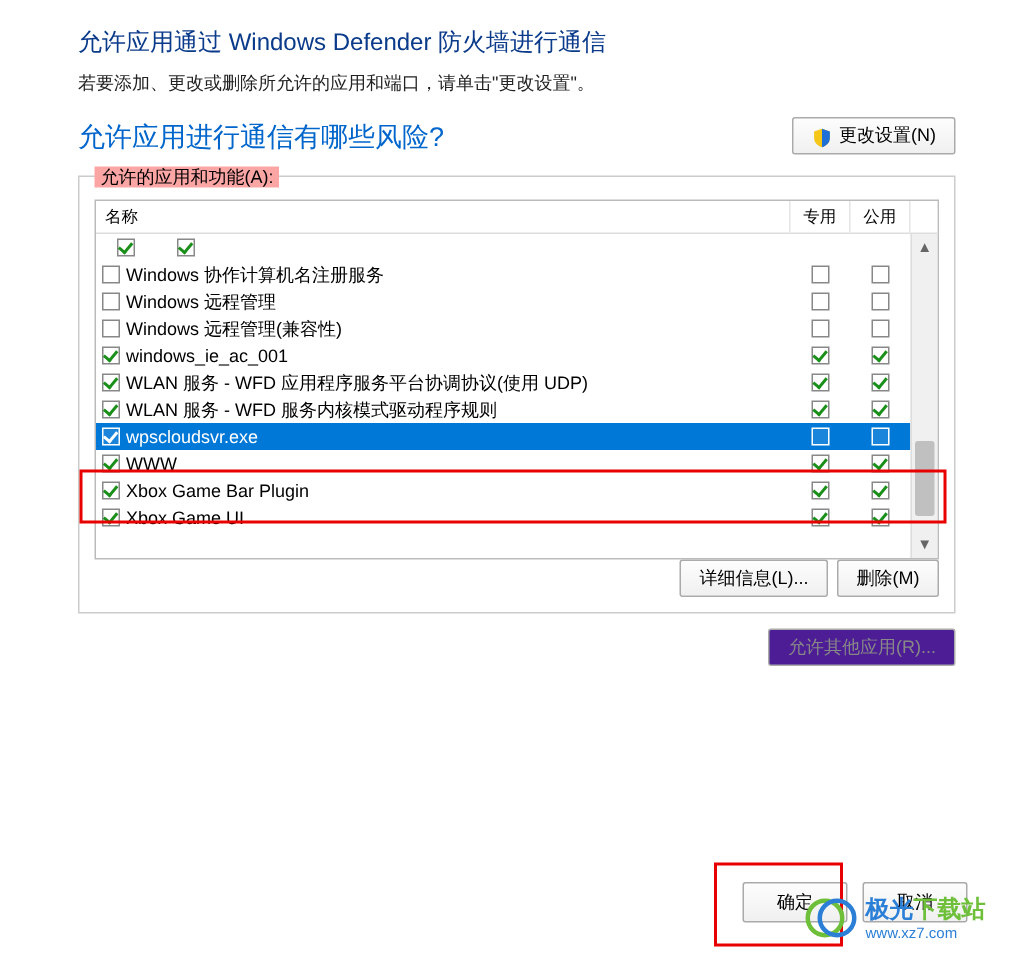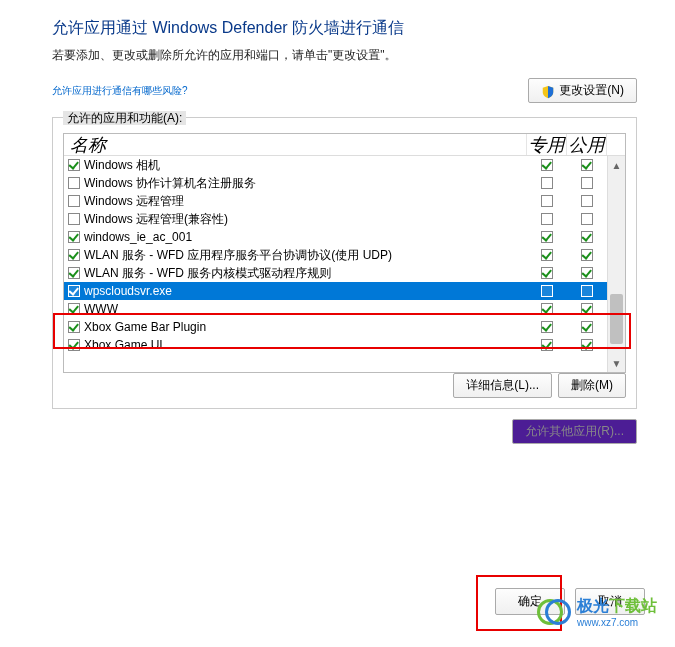--- a/index.html
+++ b/index.html
@@ -9,56 +9,55 @@
       background: #fff;
       font-family: "Microsoft YaHei", "Segoe UI", sans-serif;
       font-size: 12px;
       color: #000;
       position: relative;
     }
     .container { padding: 18px 38px 0 52px; }
     h1 { font-size: 16px; font-weight: normal; color: #0a3a8a; margin-bottom: 8px; }
     .subtitle { font-size: 12px; color: #222; margin-bottom: 14px; }
     .risk-row { display: flex; justify-content: space-between; align-items: center; margin-bottom: 14px; }
-    .link { color: #0066cc; font-size: 10px; cursor: pointer; }
+    .link { color: #0066cc; font-size: 18px; cursor: pointer; }
     .btn {
       background: linear-gradient(#fdfdfd, #f0f0f0);
       border: 1px solid #aaa;
       border-radius: 2px;
       padding: 3px 12px;
       font-size: 12px;
       cursor: pointer;
       display: inline-flex;
       align-items: flex-end;
       gap: 4px;
     }
     .btn.disabled { color: #888; background: #4c1d95; cursor: default; }
     .shield-icon { display: inline-flex; }
     .shield-icon svg { width: 14px; height: 14px; }
     .groupbox {
       border: 1px solid #ccc;
       padding: 8px 10px 10px 10px;
       margin-bottom: 10px;
     }
-    .groupbox-label { position: relative; top: -16px; background: #e5e5e5; padding: 0 4px; font-size: 12px; }
+    .groupbox-label { position: relative; top: -16px; background: #fca5a5; padding: 0 4px; font-size: 12px; }
     .groupbox-body { margin-top: -10px; }
     .list {
       border: 1px solid #bbb;
       height: 240px;
       position: relative;
       overflow: hidden;
     }
     .list-header {
       display: flex;
       background: #fff;
       border-bottom: 1px solid #ddd;
       height: 22px;
       line-height: 22px;
-      font-size: 18px;
-      font-style: italic;
+      font-size: 11px;
     }
     .col-name { flex: 1; padding-left: 6px; border-right: 1px solid #e5e5e5; }
     .col-chk { width: 40px; text-align: center; border-right: 1px solid #e5e5e5; }
     .col-sb { width: 18px; }
     .list-body { position: absolute; top: 22px; bottom: 0; left: 0; right: 18px; overflow: hidden; }
     .row { display: flex; height: 18px; line-height: 18px; font-size: 12px; }
     .row .cell-name { flex: 1; display: flex; align-items: center; padding-left: 4px; gap: 4px; }
     .row .cell-chk { width: 40px; display: flex; align-items: center; justify-content: center; }
     .row.selected { background: #0078d7; color: #fff; }
     .chk {
@@ -126,24 +125,20 @@
     <div class="groupbox-body">
       <div class="list" id="list">
         <div class="list-header">
           <div class="col-name">名称</div>
           <div class="col-chk">专用</div>
           <div class="col-chk">公用</div>
           <div class="col-sb"></div>
         </div>
         <div class="list-body" id="list-body">
             <div class="row">
-              <div class="cell-name">
-                <span class="chk checked"></span>
-                <span>Windows 相机</span>
-              </div>
               <div class="cell-chk">
                 <span class="chk checked"></span>
               </div>
               <div class="cell-chk">
                 <span class="chk checked"></span>
               </div>
             </div>
             <div class="row">
               <div class="cell-name">
                 <span class="chk"></span>

